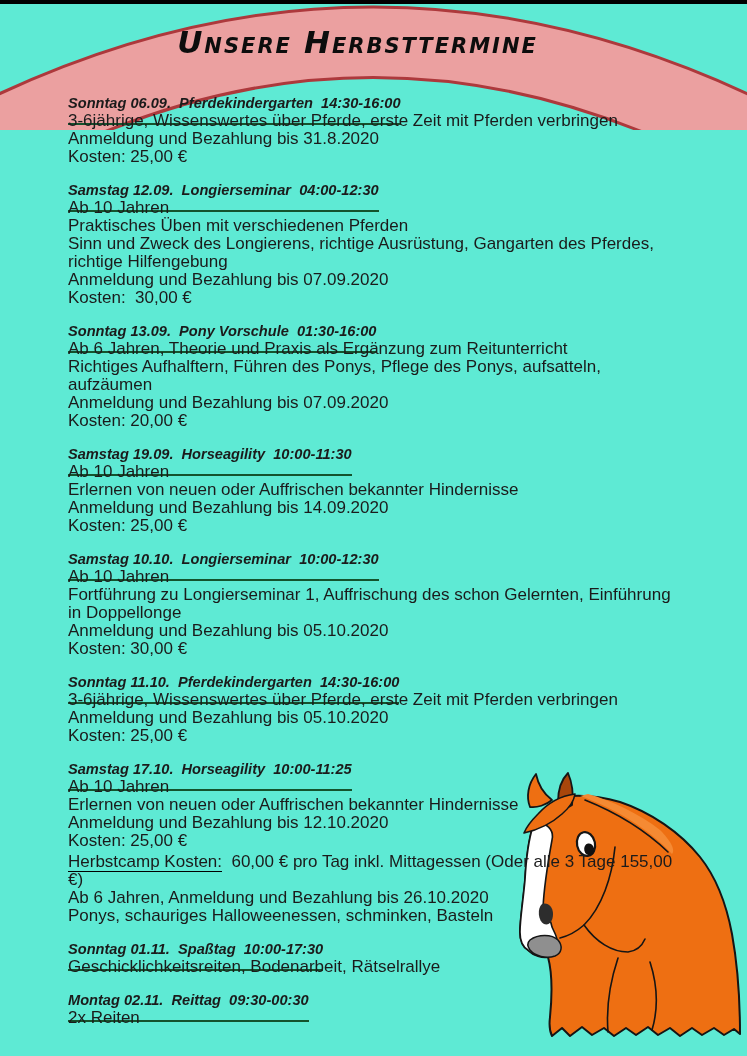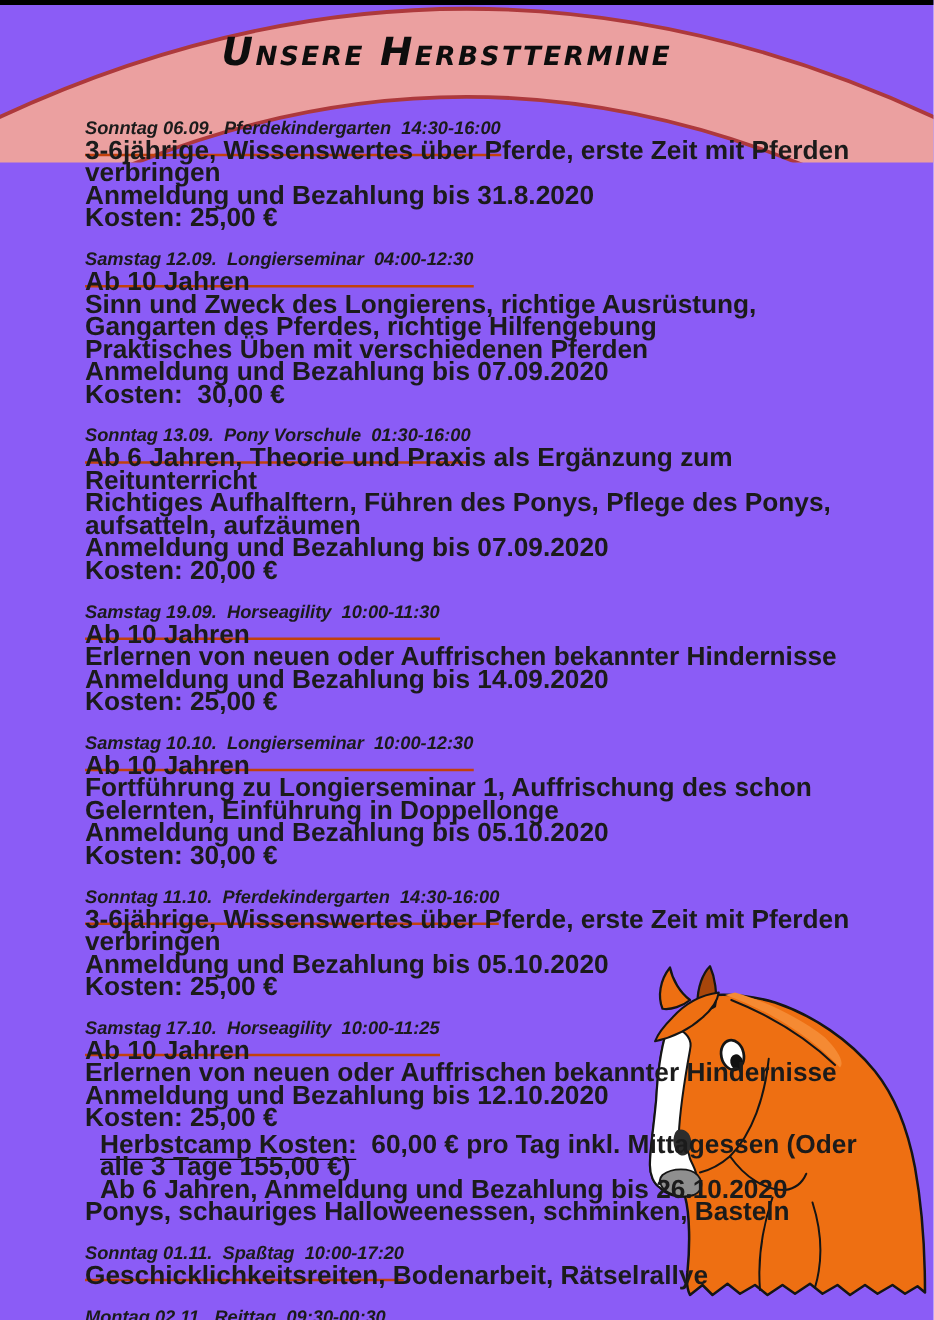--- a/index.html
+++ b/index.html
@@ -1,32 +1,32 @@
 <!DOCTYPE html>
 <html><head>
 <meta charset="utf-8">
 <style>
   html,body{margin:0;padding:0;background:#fff;}
-  .page{position:relative;width:747px;height:1056px;background:#8b5cf6;overflow:hidden;
+  .page{position:relative;width:747px;height:1056px;background:#5eead4;overflow:hidden;
         font-family:"Liberation Sans","DejaVu Sans",sans-serif;color:#1b1b1b;}
   .top-bar{position:absolute;top:0;left:0;width:747px;height:4px;background:#000;}
   .banner-svg{position:absolute;top:0;left:0;}
   .banner-title{position:absolute;top:24px;left:0;width:747px;text-align:center;
         transform:translateX(-16px);
         font-family:"DejaVu Sans",sans-serif;font-style:italic;font-weight:700;
         letter-spacing:2px;color:#0d0d0d;white-space:nowrap;}
   .banner-title .big{font-size:31px;}
   .banner-title .rest{font-size:21px;text-transform:uppercase;}
   .banner-title .wordgap{display:inline-block;width:12px;}
   .content{position:absolute;left:68px;top:94px;width:620px;z-index:2;}
   .event{margin:0 0 15px 0;}
   .ev-h{margin:0;font-size:14.6px;line-height:18px;font-weight:700;font-style:italic;white-space:pre-wrap;}
-  .ev-h .u{border-bottom:2px solid #c2410c;padding-bottom:12px;}
-  .ev-l{margin:0;font-size:21px;line-height:18px;white-space:pre-wrap;font-weight:bold;}
-  .camp{margin:-12px 0 0 12px;}
+  .ev-h .u{border-bottom:2px solid #14532d;padding-bottom:12px;}
+  .ev-l{margin:0;font-size:17px;line-height:18px;white-space:pre-wrap;}
+  .camp{margin:-12px 0 0 0;}
   .camp .label{border-bottom:1.5px solid #000;}
   .horse{position:absolute;left:500px;top:762px;z-index:1;}
 </style>
 </head>
 <body>
 
 <div class="page">
 
   <div class="top-bar"></div>
 
@@ -43,22 +43,22 @@
     <section class="event">
       <h2 class="ev-h"><span class="u">Sonntag 06.09.  Pferdekindergarten  14:30-16:00</span></h2>
       <p class="ev-l">3-6jährige, Wissenswertes über Pferde, erste Zeit mit Pferden verbringen</p>
       <p class="ev-l">Anmeldung und Bezahlung bis 31.8.2020</p>
       <p class="ev-l">Kosten: 25,00 €</p>
     </section>
 
     <section class="event">
       <h2 class="ev-h"><span class="u">Samstag 12.09.  Longierseminar  04:00-12:30</span></h2>
       <p class="ev-l">Ab 10 Jahren</p>
+      <p class="ev-l">Praktisches Üben mit verschiedenen Pferden</p>
       <p class="ev-l">Sinn und Zweck des Longierens, richtige Ausrüstung, Gangarten des Pferdes, richtige Hilfengebung</p>
-      <p class="ev-l">Praktisches Üben mit verschiedenen Pferden</p>
       <p class="ev-l">Anmeldung und Bezahlung bis 07.09.2020</p>
       <p class="ev-l">Kosten:  30,00 €</p>
     </section>
 
     <section class="event">
       <h2 class="ev-h"><span class="u">Sonntag 13.09.  Pony Vorschule  01:30-16:00</span></h2>
       <p class="ev-l">Ab 6 Jahren, Theorie und Praxis als Ergänzung zum Reitunterricht</p>
       <p class="ev-l">Richtiges Aufhalftern, Führen des Ponys, Pflege des Ponys, aufsatteln, aufzäumen</p>
       <p class="ev-l">Anmeldung und Bezahlung bis 07.09.2020</p>
       <p class="ev-l">Kosten: 20,00 €</p>
@@ -98,21 +98,21 @@
     <div class="camp">
       <p class="ev-l"><span class="label">Herbstcamp Kosten:</span><span>  60,00 € pro Tag inkl. Mittagessen (Oder alle 3 Tage 155,00 €)</span></p>
       <p class="ev-l">Ab 6 Jahren, Anmeldung und Bezahlung bis 26.10.2020</p>
     </div>
 
     <section class="event">
       <p class="ev-l">Ponys, schauriges Halloweenessen, schminken, Basteln</p>
     </section>
 
     <section class="event">
-      <h2 class="ev-h"><span class="u">Sonntag 01.11.  Spaßtag  10:00-17:20</span></h2>
+      <h2 class="ev-h"><span class="u">Sonntag 01.11.  Spaßtag  10:00-17:30</span></h2>
       <p class="ev-l">Geschicklichkeitsreiten, Bodenarbeit, Rätselrallye</p>
     </section>
 
     <section class="event">
       <h2 class="ev-h"><span class="u">Montag 02.11.  Reittag  09:30-00:30</span></h2>
       <p class="ev-l">2x Reiten</p>
     </section>
 
   </div>
 

